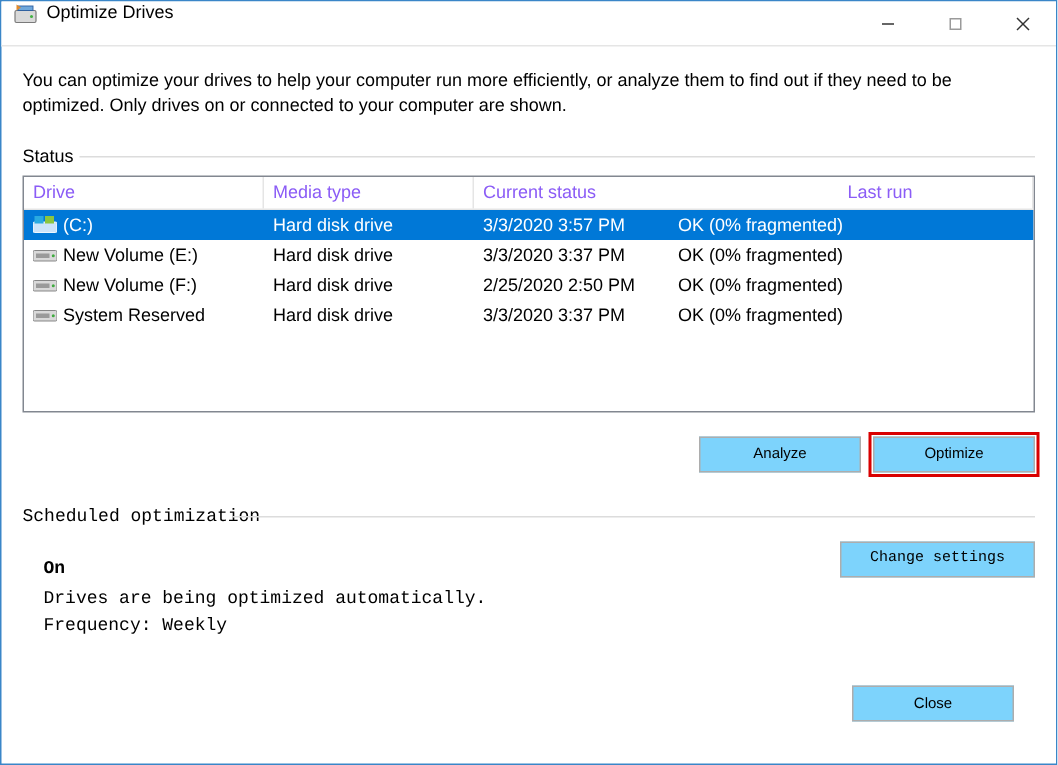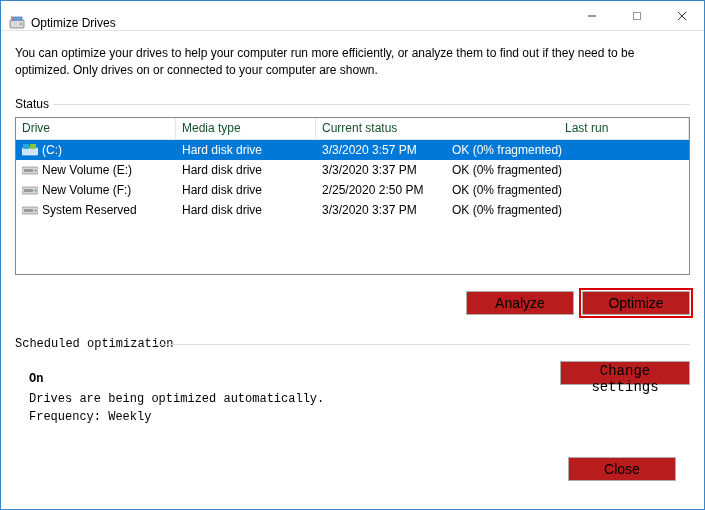--- a/index.html
+++ b/index.html
@@ -15,21 +15,21 @@
     height: 510px;
     border: 1px solid #3a86c8;
     background: #fff;
     position: relative;
     display: flex;
     flex-direction: column;
   }
   .titlebar {
     height: 30px;
     display: flex;
-    align-items: flex-end;
+    align-items: flex-start;
     background: #fff;
     border-bottom: 1px solid #e5e5e5;
   }
   .titlebar-icon {
     width: 16px; height: 16px;
     margin: 0 6px 0 8px;
     display: inline-block;
     position: relative;
   }
   .titlebar-icon svg { width: 16px; height: 16px; }
@@ -83,45 +83,45 @@
   .drives-header {
     height: 22px;
     border-bottom: 1px solid #e5e5e5;
     background: #fff;
   }
   .col { padding-left: 6px; overflow: hidden; text-overflow: ellipsis; white-space: nowrap; }
   .col-drive { width: 160px; display: flex; align-items: center; }
   .col-media { width: 140px; }
   .col-last  { width: 130px; }
   .col-status{ flex: 1; }
-  .drives-header .col { color: #14532d; }
+  .drives-header .col { color: #8b5cf6; }
   .hdr-cell { border-right: 1px solid #e5e5e5; height: 100%; display:flex; align-items:center;}
   .drive-icon {
     width: 16px; height: 12px;
     margin-right: 4px;
     display: inline-block;
   }
   .drive-icon svg { width: 16px; height: 12px; display:block; }
   .drives-row.selected {
     background: #0078d7;
     color: #fff;
   }
   .btn-row {
     display: flex;
     justify-content: flex-end;
     gap: 8px;
     margin-top: 16px;
   }
   .win-btn {
     width: 108px;
     height: 24px;
-    background: #b91c1c;
+    background: #7dd3fc;
     border: 1px solid #adadad;
     font-family: inherit;
-    font-size: 14px;
+    font-size: 10px;
     cursor: pointer;
   }
   .win-btn.highlighted {
     outline: 2px solid #d90000;
     outline-offset: 1px;
   }
   .sched-section { margin-top: 22px; font-family: Liberation Mono, monospace; }
   .sched-body {
     display: flex;
     margin-top: 10px;

